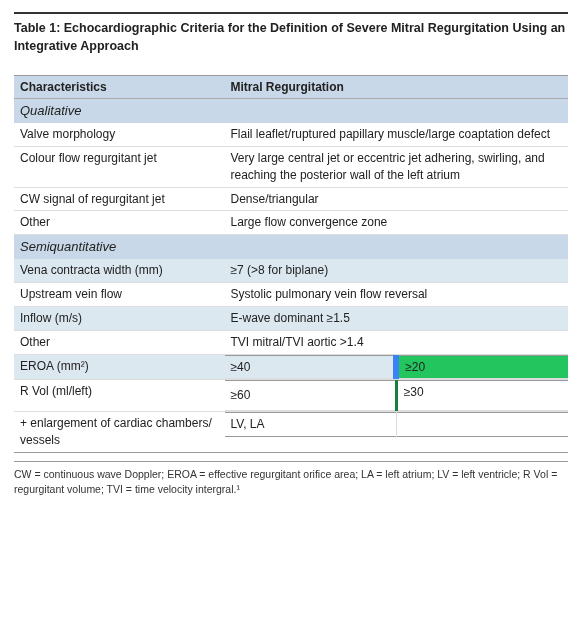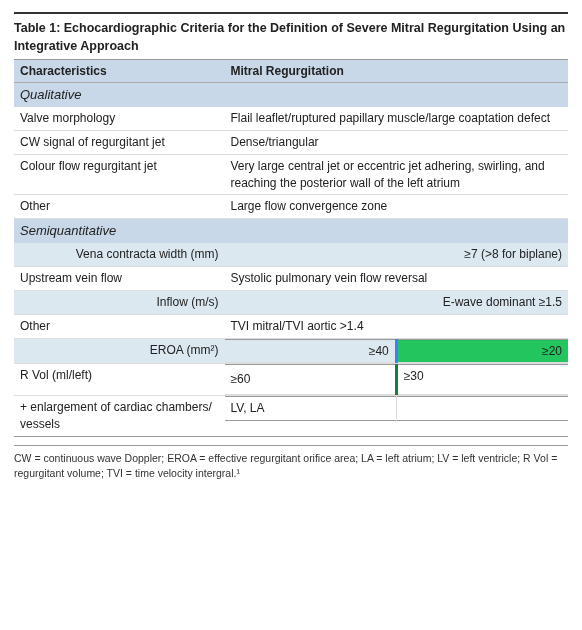--- a/index.html
+++ b/index.html
@@ -8,21 +8,21 @@
       font-size: 12px;
       background: #fff;
       width: 582px;
       min-height: 630px;
       padding: 12px 14px;
       color: #222;
     }
     .table-title {
       font-size: 12.5px;
       font-weight: bold;
-      margin-bottom: 4px;
+      margin-bottom: 20px;
       line-height: 1.4;
       border-top: 2px solid #333;
       padding-top: 6px;
     }
     table {
       width: 100%;
       border-collapse: collapse;
       border-top: 1.5px solid #999;
       border-bottom: 1.5px solid #999;
     }
@@ -44,21 +44,20 @@
     tr.section-header td {
       background-color: #c8d8e8;
       font-style: italic;
       font-weight: normal;
       padding: 3px 6px;
       border-bottom: none;
       font-size: 13px;
     }
     tr.highlighted td {
       background-color: #dce8f0;
-      text-align: right;
     }
     tr.no-border td {
       border-bottom: none;
     }
     .col-char { width: 38%; }
     .col-mr { width: 62%; }
     .footnote {
       font-size: 10.5px;
       color: #333;
       margin-top: 8px;
@@ -82,26 +81,26 @@
   <tbody>
 
     <tr class="section-header">
       <td colspan="2">Qualitative</td>
     </tr>
     <tr>
       <td>Valve morphology</td>
       <td>Flail leaflet/ruptured papillary muscle/large coaptation defect</td>
     </tr>
     <tr>
+      <td>Colour flow regurgitant jet</td>
+      <td>Very large central jet or eccentric jet adhering, swirling, and reaching the posterior wall of the left atrium</td>
+    </tr>
+    <tr>
       <td>CW signal of regurgitant jet</td>
       <td>Dense/triangular</td>
-    </tr>
-    <tr>
-      <td>Colour flow regurgitant jet</td>
-      <td>Very large central jet or eccentric jet adhering, swirling, and reaching the posterior wall of the left atrium</td>
     </tr>
     <tr>
       <td>Other</td>
       <td>Large flow convergence zone</td>
     </tr>
 
     <tr class="section-header">
       <td colspan="2">Semiquantitative</td>
     </tr>
     <tr class="highlighted">
@@ -121,21 +120,21 @@
       <td>TVI mitral/TVI aortic &gt;1.4</td>
     </tr>
 
 
     <tr class="highlighted">
       <td>EROA (mm²)</td>
       <td style="padding:0;">
         <table style="width:100%; border-collapse:collapse;">
           <tbody>
               <tr>
-            <td style="width:50%; padding:3px 6px; background-color:#dce8f0; border-right:3px solid #3b82f6;">≥40</td>
+            <td style="width:50%; padding:3px 6px; background-color:#dce8f0; border-right:6px solid #3b82f6;">≥40</td>
             <td style="width:50%; padding:3px 6px; background-color:#22c55e;">≥20</td>
           </tr>
         </tbody>
           </table>
       </td>
     </tr>
 
     <tr>
       <td>R Vol (ml/left)</td>
       <td style="padding:0;">

